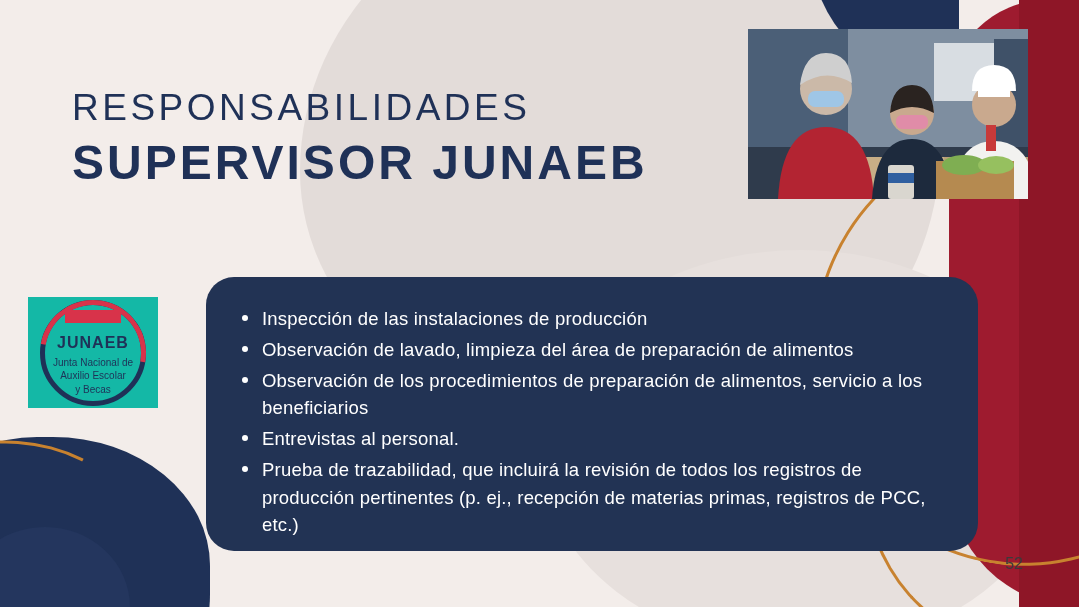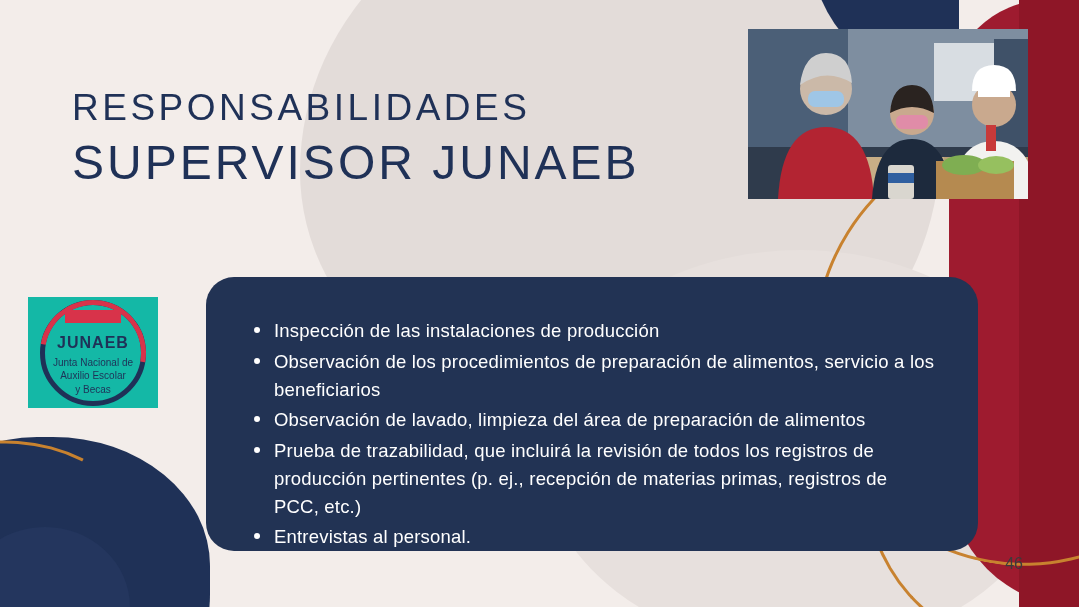--- a/index.html
+++ b/index.html
@@ -142,21 +142,21 @@
     font-size: 37px;
     letter-spacing: 3.5px;
     color: #1f3157;
     font-weight: 400;
     line-height: 1.1;
   }
   .title-line2 {
     font-size: 48px;
     letter-spacing: 3px;
     color: #1f3157;
-    font-weight: normal;
+    font-weight: bold;
     line-height: 1.15;
     margin-top: 6px;
   }
 
   
   .photo {
     position: absolute;
     left: 748px;
     top: 29px;
     width: 280px;
@@ -235,21 +235,21 @@
   .card {
     position: absolute;
     left: 206px;
     top: 277px;
     width: 772px;
     height: 274px;
     background: #223354;
     border-radius: 28px;
   }
   .bullets {
-    margin: 12px;
+    margin: 0;
     padding: 28px 30px 0 36px;
     list-style: none;
   }
   .bullets li {
     position: relative;
     color: #ffffff;
     font-size: 18.5px;
     line-height: 1.5;
     padding-left: 20px;
     margin-bottom: 3px;
@@ -339,22 +339,22 @@
       <div class="logo-ring-red"></div>
       <div class="logo-bar"></div>
       <div class="logo-text">JUNAEB</div>
       <div class="logo-sub">Junta Nacional de<br>Auxilio Escolar<br>y Becas</div>
     </div>
   </div>
 
   <div class="card">
     <ul class="bullets">
       <li><span class="dot"></span><span> Inspección de las instalaciones de producción</span></li>
+      <li><span class="dot"></span><span>Observación de lavado, limpieza del área de preparación de alimentos</span></li>
       <li><span class="dot"></span><span>Observación de los procedimientos de preparación de alimentos, servicio a los beneficiarios</span></li>
-      <li><span class="dot"></span><span>Observación de lavado, limpieza del área de preparación de alimentos</span></li>
+      <li><span class="dot"></span><span>Entrevistas al personal.</span></li>
       <li><span class="dot"></span><span>Prueba de trazabilidad, que incluirá la revisión de todos los registros de producción pertinentes (p. ej., recepción de materias primas, registros de PCC, etc.)</span></li>
-      <li><span class="dot"></span><span>Entrevistas al personal.</span></li>
     </ul>
   </div>
 
-  <div class="page-number">46</div>
+  <div class="page-number">52</div>
 
 </div>
 
 </body></html>

